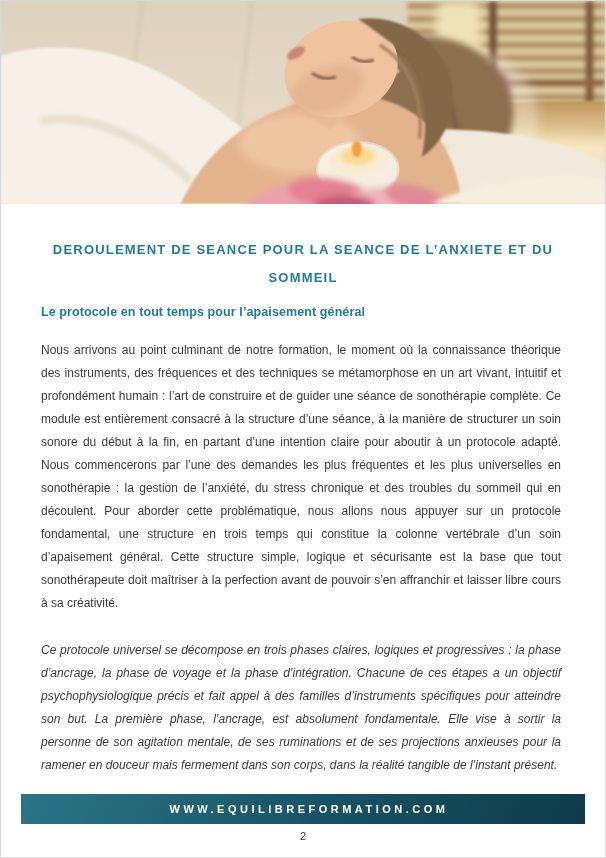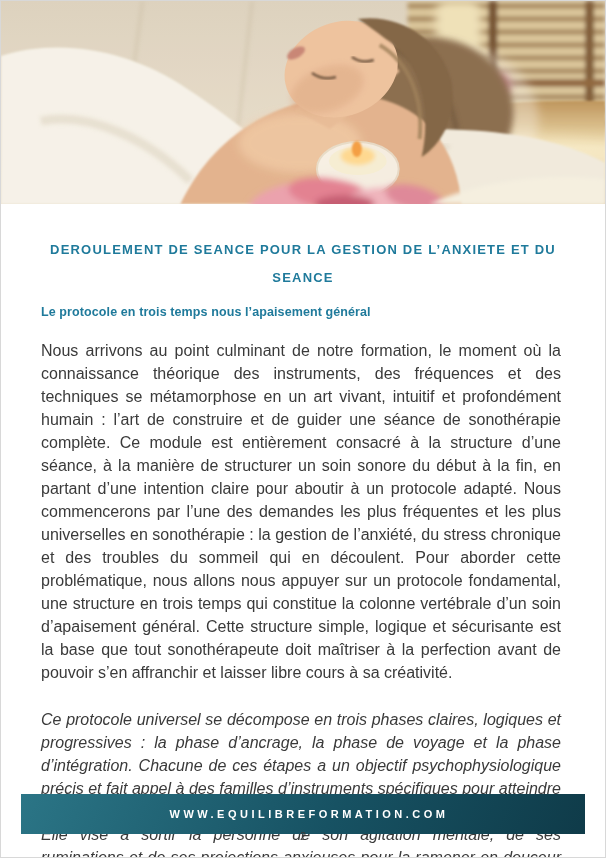--- a/index.html
+++ b/index.html
@@ -24,26 +24,26 @@
   .doc-subtitle {
     margin:13px 0 0 0;
     color:var(--accent-color,#1F7A9B);
     font-size:12.5px; font-weight:bold;
     letter-spacing:.1px;
     text-align:left;
   }
   .body-par {
     margin:20px 4px 0 0;
     color:var(--body-text-color,#3A3A3A);
-    font-size:16px; line-height:23px;
+    font-size:12px; line-height:23px;
     text-align:justify;
   }
   .body-par + .body-par { margin-top:24px;font-style:italic; }
   .footer-bar {
-    position:absolute; left:20px; right:20px; top:793px; height:40px;
+    position:absolute; left:20px; right:20px; top:793px; height:30px;
     background:linear-gradient(115deg,
       var(--footer-gradient-start,#2B7586) 0%,
       #175263 55%,
       var(--footer-gradient-end,#0F3B49) 100%);
     display:flex; align-items:center; justify-content:center;padding-left:12px;
   }
   .footer-url {
     color:#ffffff; font-size:11px; font-weight:bold;
     letter-spacing:3.5px; cursor:pointer; white-space:nowrap;
   }
@@ -172,22 +172,22 @@
       <ellipse cx="415" cy="197" rx="30" ry="12" fill="#de8498" transform="rotate(14 415 197)"></ellipse>
       <ellipse cx="345" cy="203" rx="30" ry="9" fill="#c2556e"></ellipse>
     </g>
 
     <path d="M430,203 C480,180 540,172 606,178 L606,203 Z" fill="#f6f1e3" filter="url(#b2)"></path>
 
     <rect width="606" height="203" fill="#f6d7ae" opacity=".07"></rect>
   </svg>
 
   <div class="content">
-    <h1 class="doc-title">DEROULEMENT DE SEANCE POUR LA GESTION DE L’ANXIETE ET DU SEANCE</h1>
-    <h2 class="doc-subtitle">Le protocole en trois temps nous l’apaisement général</h2>
+    <h1 class="doc-title">DEROULEMENT DE SEANCE POUR LA SEANCE DE L’ANXIETE ET DU SOMMEIL</h1>
+    <h2 class="doc-subtitle">Le protocole en tout temps pour l’apaisement général</h2>
     <p class="body-par">Nous arrivons au point culminant de notre formation, le moment où la connaissance théorique des instruments, des fréquences et des techniques se métamorphose en un art vivant, intuitif et profondément humain : l’art de construire et de guider une séance de sonothérapie complète. Ce module est entièrement consacré à la structure d’une séance, à la manière de structurer un soin sonore du début à la fin, en partant d’une intention claire pour aboutir à un protocole adapté. Nous commencerons par l’une des demandes les plus fréquentes et les plus universelles en sonothérapie : la gestion de l’anxiété, du stress chronique et des troubles du sommeil qui en découlent. Pour aborder cette problématique, nous allons nous appuyer sur un protocole fondamental, une structure en trois temps qui constitue la colonne vertébrale d’un soin d’apaisement général. Cette structure simple, logique et sécurisante est la base que tout sonothérapeute doit maîtriser à la perfection avant de pouvoir s’en affranchir et laisser libre cours à sa créativité.</p>
     <p class="body-par">Ce protocole universel se décompose en trois phases claires, logiques et progressives : la phase d’ancrage, la phase de voyage et la phase d’intégration. Chacune de ces étapes a un objectif psychophysiologique précis et fait appel à des familles d’instruments spécifiques pour atteindre son but. La première phase, l’ancrage, est absolument fondamentale. Elle vise à sortir la personne de son agitation mentale, de ses ruminations et de ses projections anxieuses pour la ramener en douceur mais fermement dans son corps, dans la réalité tangible de l’instant présent.</p>
   </div>
 
   <div class="footer-bar">
     <span class="footer-url">WWW.EQUILIBREFORMATION.COM</span>
   </div>
 
   <div class="page-number">2</div>
 

